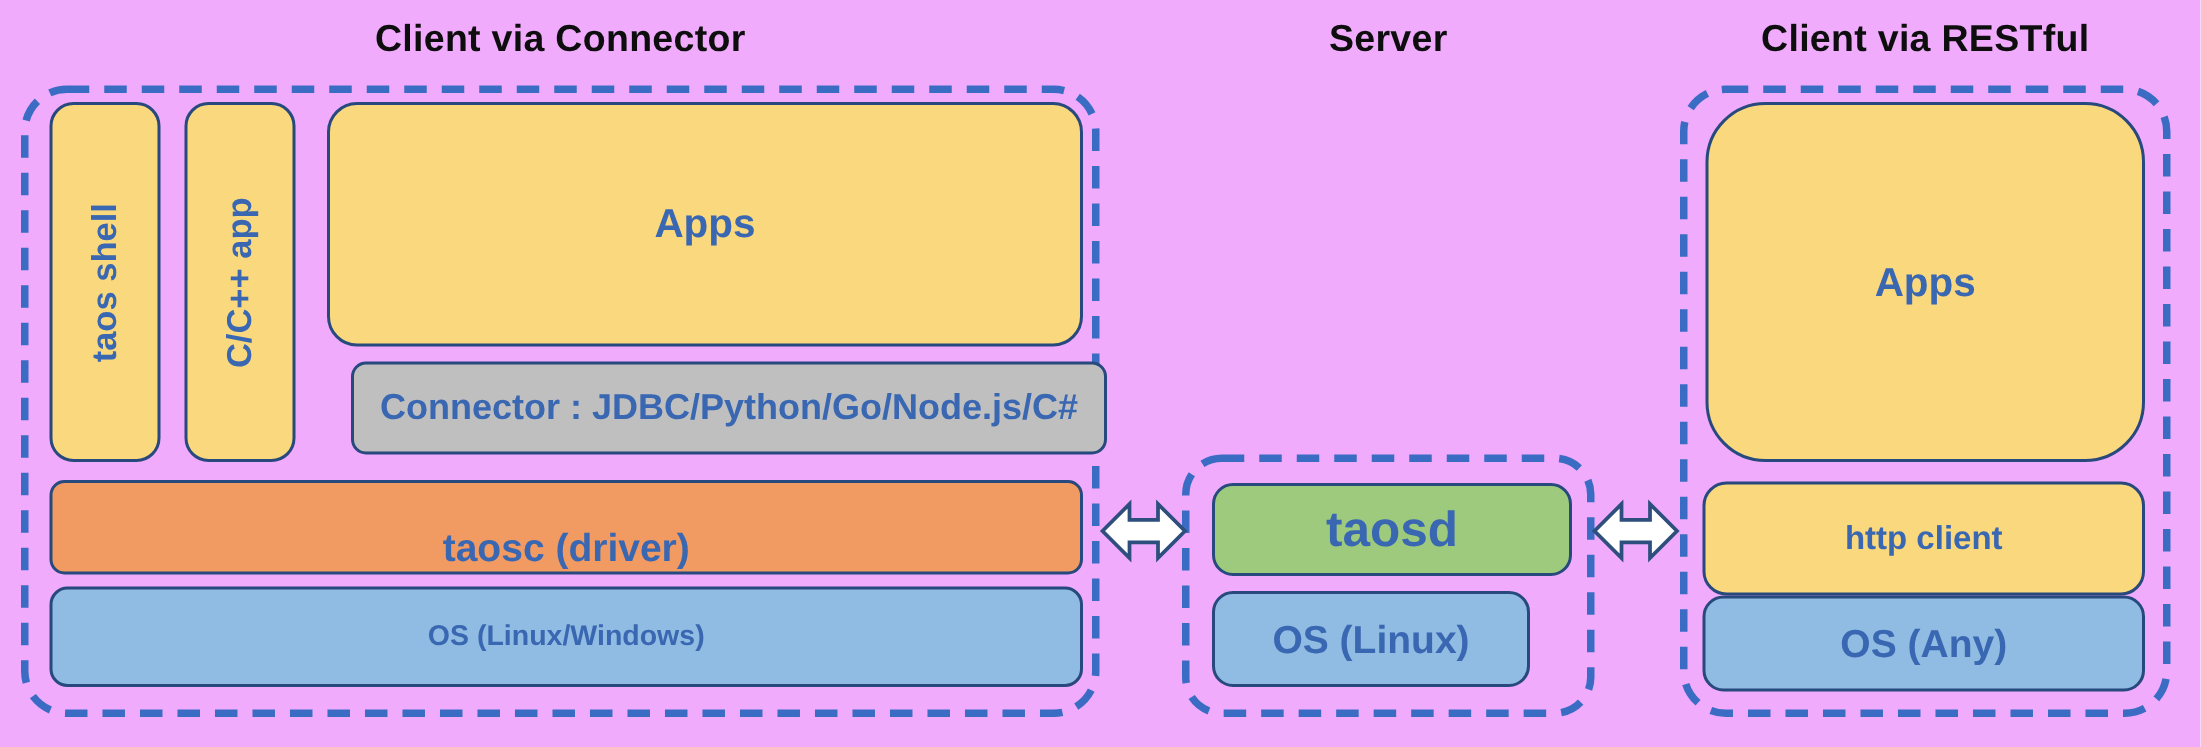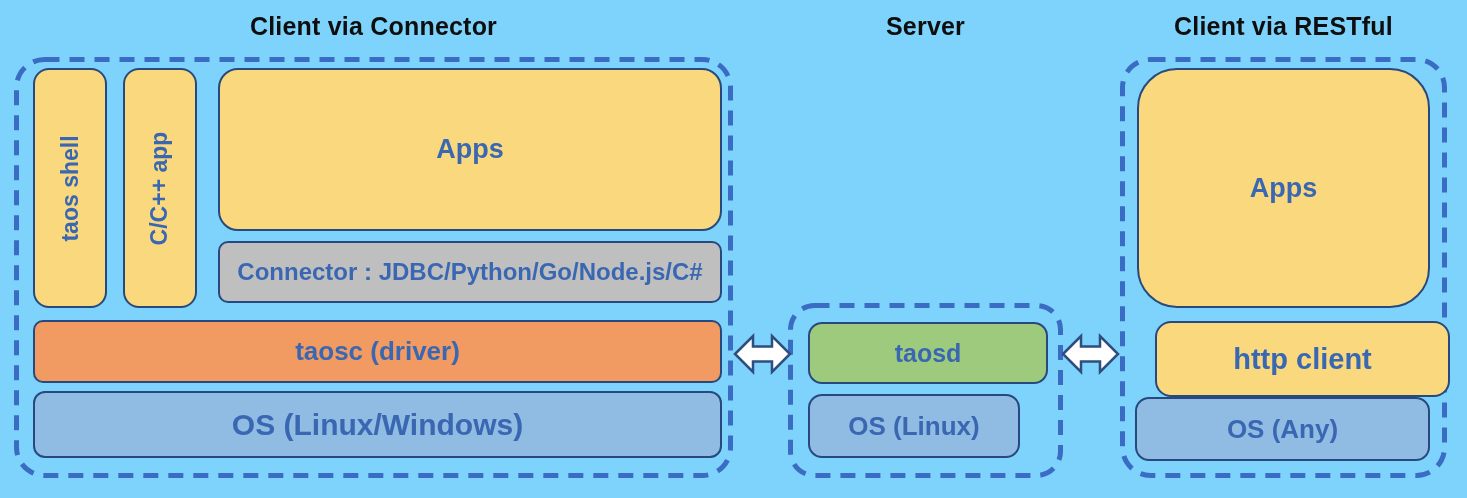--- a/index.html
+++ b/index.html
@@ -1,20 +1,20 @@
 <!DOCTYPE html>
 <html style="--yellow: #FAD87D; --gray: #BFBFBF; --orange: #F19A62; --blue: #90BBE2; --green: #9ECA7E; --dash_border: #3A6CC4; --box_border: #27497E; --label_text: #3A67B2; --title_text: #0E0E0E;"><head>
 <meta charset="utf-8">
 <style>
   html, body { margin: 0; padding: 0; background: #ffffff; }
   #stage {
     position: relative;
     width: 1467px;
     height: 498px;
-    background: #7dd3fc;
+    background: #f0abfc;
     font-family: "Liberation Sans", sans-serif;
     overflow: hidden;
   }
   .group-title {
     position: absolute;
     top: 12px;
     text-align: center;
     font-size: 25px;
     font-weight: 700;
     color: var(--title_text, #0e0e0e);
@@ -32,39 +32,39 @@
     box-sizing: border-box;
     border: 2.5px solid var(--box_border, #27497E);
     display: flex;
     align-items: center;
     justify-content: center;
     text-align: center;
     font-weight: 700;
     color: var(--label_text, #3A67B2);
   }
   .yellow { background: var(--yellow, #FAD87D); }
-  .gray   { background: var(--gray,   #BFBFBF); }
-  .orange { background: var(--orange, #F19A62); }
+  .gray   { background: var(--gray,   #BFBFBF); margin-left: 16px; }
+  .orange { background: var(--orange, #F19A62); align-items: flex-end; }
   .blue   { background: var(--blue,   #90BBE2); }
   .green  { background: var(--green,  #9ECA7E); }
 
   .vert-label { transform: rotate(-90deg); white-space: nowrap; font-size: 23px; }
 
   #box-taos-shell { left: 33px;  top: 68px;  width: 74px;  height: 240px; border-radius: 16px; }
   #box-cpp-app    { left: 123px; top: 68px;  width: 74px;  height: 240px; border-radius: 16px; }
   #box-apps       { left: 218px; top: 68px;  width: 504px; height: 163px; border-radius: 20px; font-size: 27px; }
   #box-connector  { left: 218px; top: 241px; width: 504px; height: 62px;  border-radius: 10px; font-size: 24px; }
   #box-taosc      { left: 33px;  top: 320px; width: 689px; height: 63px;  border-radius: 10px; font-size: 26px; }
-  #box-os-left    { left: 33px;  top: 391px; width: 689px; height: 67px;  border-radius: 12px; font-size: 30px; }
+  #box-os-left    { left: 33px;  top: 391px; width: 689px; height: 67px;  border-radius: 12px; font-size: 19px; }
 
-  #box-taosd      { left: 808px; top: 322px; width: 240px; height: 62px;  border-radius: 14px; font-size: 25px; }
+  #box-taosd      { left: 808px; top: 322px; width: 240px; height: 62px;  border-radius: 14px; font-size: 33px; }
   #box-os-server  { left: 808px; top: 394px; width: 212px; height: 64px;  border-radius: 14px; font-size: 26px; }
 
   #box-apps-rest  { left: 1137px; top: 68px;  width: 293px; height: 240px; border-radius: 40px; font-size: 27px; line-height: 1.35; flex-direction: column; }
-  #box-http       { left: 1135px; top: 321px; width: 295px; height: 76px;  border-radius: 16px; font-size: 29px; margin-left: 20px; }
+  #box-http       { left: 1135px; top: 321px; width: 295px; height: 76px;  border-radius: 16px; font-size: 22px; }
   #box-os-any     { left: 1135px; top: 397px; width: 295px; height: 64px;  border-radius: 14px; font-size: 26px; }
 </style>
 </head>
 <body>
 
 <div id="stage">
 
   <svg id="bg-layer" width="1467" height="498" viewBox="0 0 1467 498">
     <rect x="16.5" y="59.5" width="714" height="416" rx="28" fill="none" stroke="#3A6CC4" stroke-width="5" stroke-dasharray="15 10"></rect>
     <rect x="790.5" y="305.5" width="270" height="170" rx="24" fill="none" stroke="#3A6CC4" stroke-width="5" stroke-dasharray="15 10"></rect>

